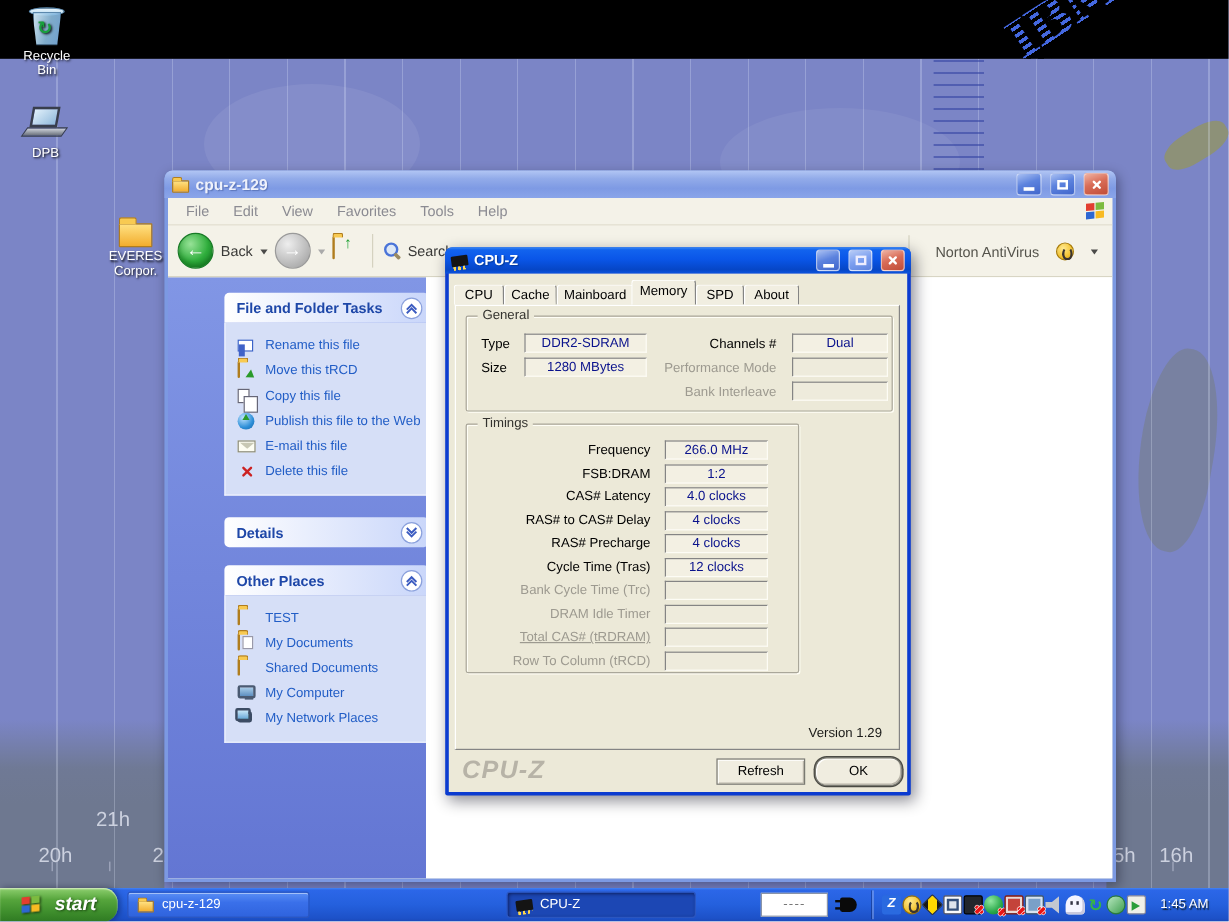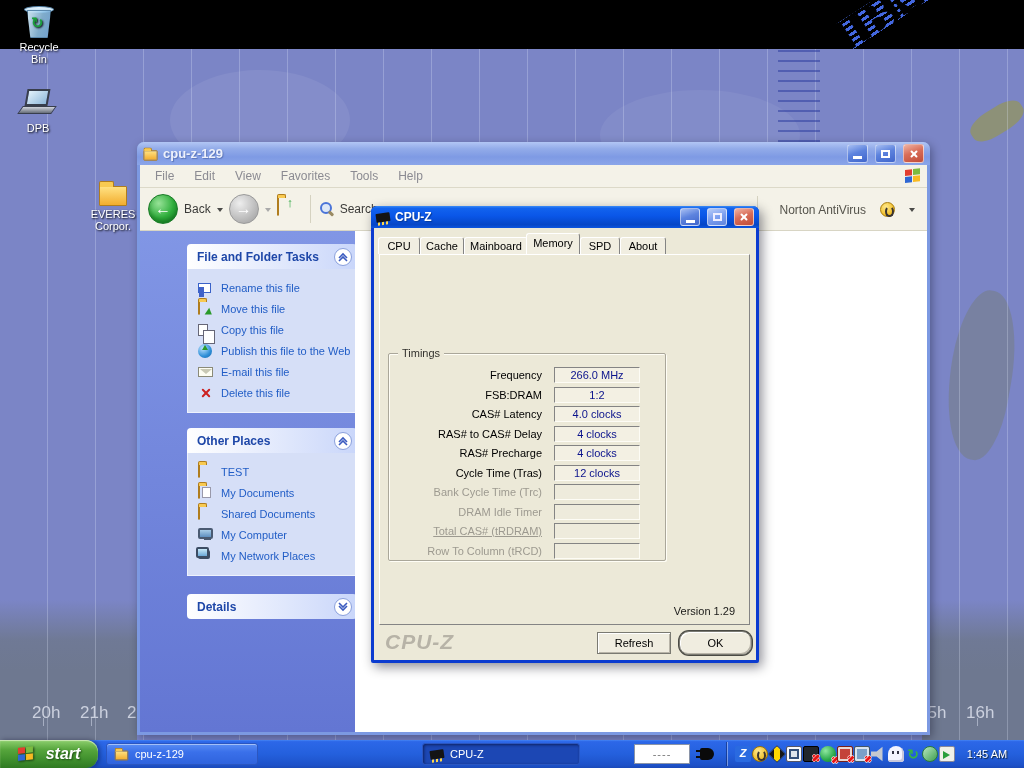--- a/index.html
+++ b/index.html
@@ -174,21 +174,21 @@
   <div class="blob" style="left:240px;top:270px;width:150px;height:130px;background:rgba(10,20,80,.06);"></div>
   <div class="blob" style="left:600px;top:90px;width:200px;height:90px;background:rgba(255,255,255,.06);"></div>
   <div class="gray-corner" style="left:0;top:600px;width:137px;height:140px;background:linear-gradient(180deg,rgba(110,120,144,0),rgba(110,120,144,.9) 40px,#6e7890 70px);"></div>
   <div class="gray-corner" style="left:922px;top:600px;width:102px;height:140px;background:linear-gradient(180deg,rgba(110,120,144,0),rgba(110,120,144,.9) 40px,#6e7890 70px);"></div>
   <div class="blob" style="left:950px;top:290px;width:62px;height:170px;background:#78819c;border-radius:45% 55% 40% 60%;transform:rotate(10deg);opacity:.9;"></div>
   <div class="blob" style="left:968px;top:108px;width:58px;height:26px;background:#8d9178;border-radius:40%;transform:rotate(-32deg);"></div>
   <div class="tz-lines"></div>
   <div class="hstripes"></div>
 
   <div class="tz-label" style="left:32px;top:703px;">20h</div>
-  <div class="tz-label" style="left:80px;top:703px;">21h</div>
+  <div class="tz-label" style="left:80px;top:673px;">21h</div>
   <div class="tz-label" style="left:127px;top:703px;">22h</div>
   <div class="tz-label" style="left:918px;top:703px;">15h</div>
   <div class="tz-label" style="left:966px;top:703px;">16h</div>
   <div class="tz-tick" style="left:43px;"></div>
   <div class="tz-tick" style="left:91px;"></div>
   <div class="tz-tick" style="left:138px;"></div>
   <div class="tz-tick" style="left:929px;"></div>
   <div class="tz-tick" style="left:977px;"></div>
 
   <div class="top-band">
@@ -285,21 +285,21 @@
             </div>
             <div class="panel-b">
               <div class="titem">
                   <span class="ticn">
                     <span class="i-rename" style="position:absolute;"></span>
                   </span>
                   <span>Rename this file</span>
                 </div>
               <div class="titem">
                   <span class="ticn i-movearrow"><span class="folder"></span></span>
-                  <span>Move this file</span>
+                  <span>Move this tRCD</span>
                 </div>
               <div class="titem">
                   <span class="ticn">
                     <span class="i-copy" style="position:absolute;"></span>
                   </span>
                   <span>Copy this file</span>
                 </div>
               <div class="titem">
                   <span class="ticn">
                     <span class="i-globe" style="position:absolute;"></span>
@@ -311,20 +311,31 @@
                     <span class="i-mail" style="position:absolute;"></span>
                   </span>
                   <span>E-mail this file</span>
                 </div>
               <div class="titem">
                   <span class="ticn">
                     <span class="cross" style="width:11px;height:11px;color:#cc2222;margin:2px;position:absolute;"></span>
                   </span>
                   <span>Delete this file</span>
                 </div>
+            </div>
+          </div>
+
+          <div class="panel collapsed" style="margin-top:18px;">
+            <div class="panel-h">
+              <span class="pt">Details</span>
+              <span class="chev">
+                  <svg width="12" height="12" viewBox="0 0 12 12">
+                    <path d="M2 2l4 4 4-4M2 5l4 4 4-4" fill="none" stroke="#3b5bc0" stroke-width="1.6"></path>
+                  </svg>
+                </span>
             </div>
           </div>
 
           <div class="panel">
             <div class="panel-h">
               <span class="pt">Other Places</span>
               <span class="chev">
                   <svg width="12" height="12" viewBox="0 0 12 12">
                     <path d="M2 7l4-4 4 4M2 10l4-4 4 4" fill="none" stroke="#3b5bc0" stroke-width="1.6"></path>
                   </svg>
@@ -351,31 +362,20 @@
                 </div>
               <div class="titem">
                   <span class="ticn">
                     <span class="i-net" style="position:absolute;top:2px;"></span>
                   </span>
                   <span>My Network Places</span>
                 </div>
             </div>
           </div>
 
-          <div class="panel collapsed" style="margin-top:18px;">
-            <div class="panel-h">
-              <span class="pt">Details</span>
-              <span class="chev">
-                  <svg width="12" height="12" viewBox="0 0 12 12">
-                    <path d="M2 2l4 4 4-4M2 5l4 4 4-4" fill="none" stroke="#3b5bc0" stroke-width="1.6"></path>
-                  </svg>
-                </span>
-            </div>
-          </div>
-
         </div>
         <div class="content">
           <span class="chipfile"></span>
           <span class="dimmfile"></span>
         </div>
       </div>
     </div>
   </div>
 
   <div class="dlg">
@@ -395,20 +395,33 @@
     <div class="dlg-body">
       <span class="tab" style="left:4px;width:42px;">CPU</span>
       <span class="tab" style="left:46px;width:44px;">Cache</span>
       <span class="tab" style="left:90px;width:64px;">Mainboard</span>
       <span class="tab active" style="left:152px;width:54px;">Memory</span>
       <span class="tab" style="left:206px;width:40px;">SPD</span>
       <span class="tab" style="left:246px;width:46px;">About</span>
 
       <div class="tabpage">
 
+        <div class="group" style="left:8px;top:8px;width:356px;height:80px;">
+          <span class="legend">General</span>
+          <span class="flabel" style="left:12px;top:17px;width:38px;">Type</span>
+          <span class="fbox" style="left:48px;top:14px;width:102px;">DDR2-SDRAM</span>
+          <span class="flabel" style="left:12px;top:37px;width:38px;">Size</span>
+          <span class="fbox" style="left:48px;top:34px;width:102px;">1280 MBytes</span>
+          <span class="flabel" style="left:130px;top:17px;width:128px;text-align:right;">Channels #</span>
+          <span class="fbox" style="left:271px;top:14px;width:80px;">Dual</span>
+          <span class="flabel dis" style="left:130px;top:37px;width:128px;text-align:right;">Performance Mode</span>
+          <span class="fbox empty" style="left:271px;top:34px;width:80px;"></span>
+          <span class="flabel dis" style="left:130px;top:57px;width:128px;text-align:right;">Bank Interleave</span>
+          <span class="fbox empty" style="left:271px;top:54px;width:80px;"></span>
+        </div>
 
         <div class="group" style="left:8px;top:98px;width:278px;height:208px;">
           <span class="legend">Timings</span>
           <span class="flabel" style="left:8px;top:15px;width:145px;text-align:right;">Frequency</span>
           <span class="fbox" style="left:165px;top:13px;width:86px;">266.0 MHz</span>
           <span class="flabel" style="left:8px;top:35px;width:145px;text-align:right;">FSB:DRAM</span>
           <span class="fbox" style="left:165px;top:33px;width:86px;">1:2</span>
           <span class="flabel" style="left:8px;top:54px;width:145px;text-align:right;">CAS# Latency</span>
           <span class="fbox" style="left:165px;top:52px;width:86px;">4.0 clocks</span>
           <span class="flabel" style="left:8px;top:74px;width:145px;text-align:right;">RAS# to CAS# Delay</span>

